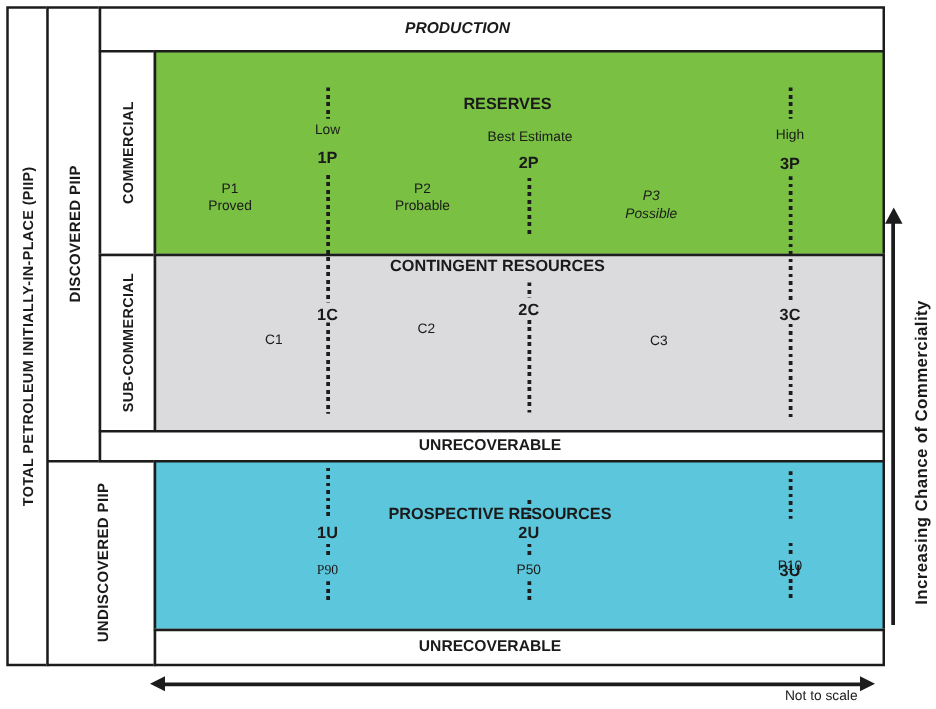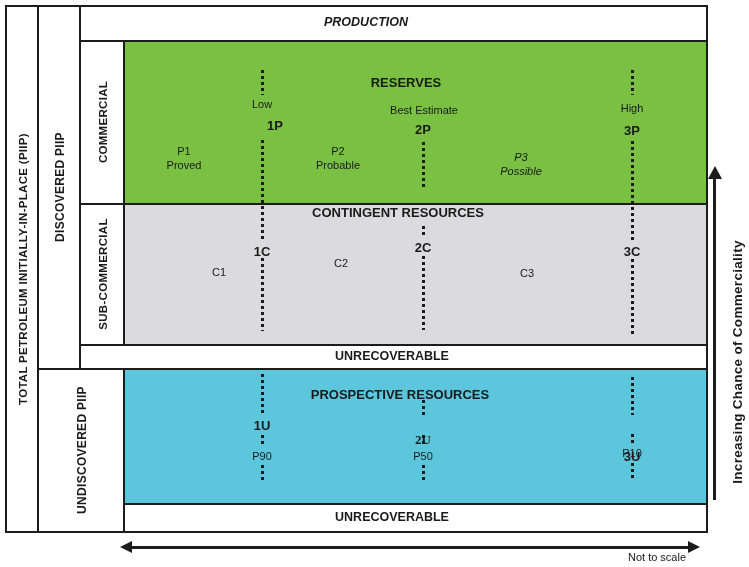--- a/index.html
+++ b/index.html
@@ -83,21 +83,21 @@
   <div class="vtext" style="left:103px;top:274px;font-size:11.5px;">SUB-COMMERCIAL</div>
 
   <div class="lbl b f12" style="left:366px;top:15px;font-style:italic;">PRODUCTION</div>
   <div class="lbl b f12" style="left:392px;top:349px;">UNRECOVERABLE</div>
   <div class="lbl b f12" style="left:392px;top:510px;">UNRECOVERABLE</div>
 
   <div class="lbl b f13" style="left:406px;top:76px;">RESERVES</div>
   <div class="lbl f11" style="left:262px;top:98px;">Low</div>
   <div class="lbl f11" style="left:424px;top:104px;">Best Estimate</div>
   <div class="lbl f11" style="left:632px;top:102px;">High</div>
-  <div class="lbl b f13" style="left:262px;top:119px;margin-left:13px;">1P</div>
+  <div class="lbl b f13" style="left:262px;top:119px;">1P</div>
   <div class="lbl b f13" style="left:423px;top:123px;">2P</div>
   <div class="lbl b f13" style="left:632px;top:124px;">3P</div>
   <div class="lbl f11 two-line" style="left:184px;top:145px;">
     <div>P1</div>
     <div>Proved</div>
   </div>
   <div class="lbl f11 two-line" style="left:338px;top:145px;">
     <div>P2</div>
     <div>Probable</div>
   </div>
@@ -107,25 +107,25 @@
   </div>
 
   <div class="lbl b f13" style="left:398px;top:206px;">CONTINGENT RESOURCES</div>
   <div class="lbl b f13" style="left:262px;top:245px;">1C</div>
   <div class="lbl b f13" style="left:423px;top:241px;">2C</div>
   <div class="lbl b f13" style="left:632px;top:245px;">3C</div>
   <div class="lbl f11" style="left:192px;top:266px;margin-left:27px;">C1</div>
   <div class="lbl f11" style="left:341px;top:257px;">C2</div>
   <div class="lbl f11" style="left:527px;top:267px;">C3</div>
 
-  <div class="lbl b f13" style="left:400px;top:388px;">PROSPECTIVE RESOURCES</div>
+  <div class="lbl b f13" style="left:400px;top:404px;">PROSPECTIVE RESOURCES</div>
   <div class="lbl b f13" style="left:262px;top:419px;">1U</div>
-  <div class="lbl b f13" style="left:423px;top:433px;font-family:Liberation Serif, serif;">2U</div>
+  <div class="lbl b f13" style="left:423px;top:419px;">2U</div>
   <div class="lbl b f13" style="left:632px;top:418px;margin-top:32px;">3U</div>
-  <div class="lbl f11" style="left:262px;top:450px;">P90</div>
+  <div class="lbl f11" style="left:262px;top:450px;font-family:Liberation Serif, serif;">P90</div>
   <div class="lbl f11" style="left:423px;top:450px;">P50</div>
   <div class="lbl f11" style="left:632px;top:447px;">P10</div>
 
   <div class="arrow-line-v"></div>
   <div class="arrow-head-up"></div>
   <div class="vtext right-axis-label">Increasing Chance of Commerciality</div>
 
   <div class="arrow-line-h"></div>
   <div class="arrow-head-left"></div>
   <div class="arrow-head-right"></div>

